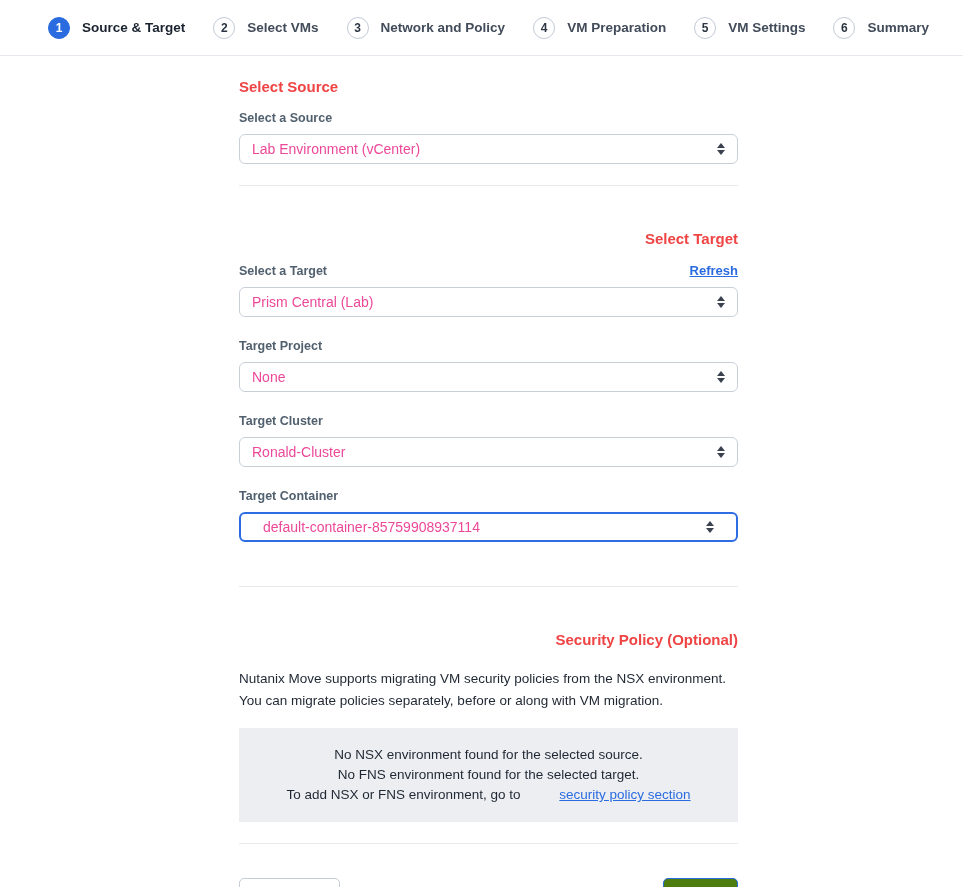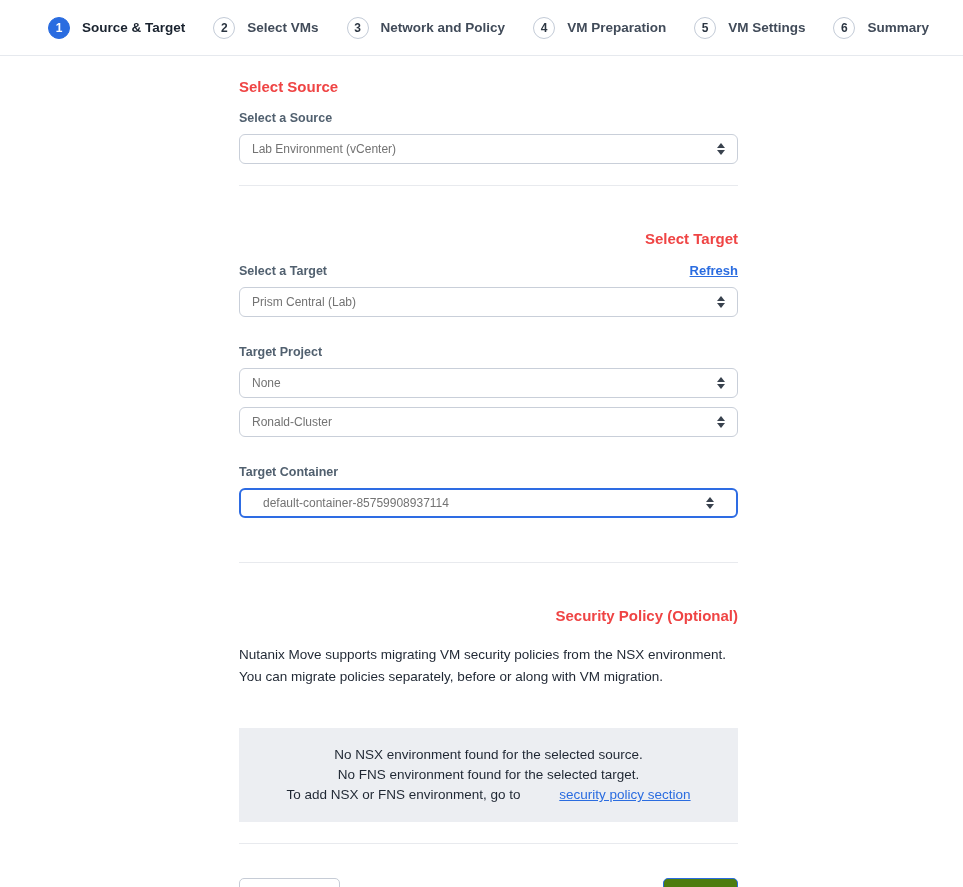--- a/index.html
+++ b/index.html
@@ -20,41 +20,41 @@
   
   .content { width: 499px; margin-left: 239px; padding-top: 22px; }
 
   .section-heading { font-size: 15px; font-weight: 700; color: #ef4444; }
 
   .field-label { font-size: 12.5px; font-weight: 600; color: #51606f; }
 
   .select { margin-top: 9px; height: 30px; border: 1px solid #c9cfd9; border-radius: 6px;
     background: #ffffff; display: flex; align-items: center; justify-content: space-between;
     padding: 0 12px; cursor: pointer; }
-  .select-value { font-size: 12px; color: #737373; }
+  .select-value { font-size: 14px; color: #ec4899; }
   .select.focused { border: 2px solid #2e6ce3; padding: 0 22px; }
 
   .caret { display: flex; flex-direction: column; align-items: center; gap: 2px; }
   .caret .up { width: 0; height: 0; border-left: 4px solid transparent;
     border-right: 4px solid transparent; border-bottom: 5px solid #39424e; }
   .caret .down { width: 0; height: 0; border-left: 4px solid transparent;
     border-right: 4px solid transparent; border-top: 5px solid #39424e; }
 
   .divider { border: none; border-top: 1px solid #e8eaee; margin: 21px 0 0 0; }
 
   .label-row { display: flex; align-items: center; justify-content: space-between; }
   .link { font-size: 13px; font-weight: 700; color: #2a6ce0; text-decoration: underline; cursor: pointer; padding-left: 35px; }
 
   .mt-16 { margin-top: 16px; }
-  .mt-22 { margin-top: 28px; }
+  .mt-22 { margin-top: 22px; }
   .mt-26 { margin-top: 44px; text-align: right; }
 
   .description { margin-top: 20px; font-size: 13.5px; line-height: 22px; color: #1f2733; }
 
-  .notice-box { margin-top: 40px; background: #eceef2; padding: 17px 20px;
+  .notice-box { margin-top: 16px; background: #eceef2; padding: 17px 20px;
     text-align: center; font-size: 13.5px; line-height: 20px; color: #1f2733; }
   .notice-box .link { font-weight: 400; font-size: 13.5px; }
 
   .footer { display: flex; align-items: center; justify-content: space-between; margin-top: 34px; }
   .btn { font-family: "Liberation Sans", sans-serif; font-size: 18px; font-weight: 600;
     border-radius: 5px; cursor: pointer; }
   .btn-cancel { background: #ffffff; border: 1px solid #c6ccd6; color: #1f2733;
     padding: 8px 20px; }
   .btn-next { background: #4d7c0f; border: 1px solid #2a6ce0; color: #ffffff;
     padding: 8px 17px; }
@@ -120,20 +120,21 @@
 
   <div class="field-label mt-22">Target Project</div>
   <div class="select">
     <span class="select-value">None</span>
     <span class="caret">
         <span class="up"></span>
         <span class="down"></span>
       </span>
   </div>
 
+  <div class="field-label mt-22">Target Cluster</div>
   <div class="select">
     <span class="select-value">Ronald-Cluster</span>
     <span class="caret">
         <span class="up"></span>
         <span class="down"></span>
       </span>
   </div>
 
   <div class="field-label mt-22">Target Container</div>
   <div class="select focused">

